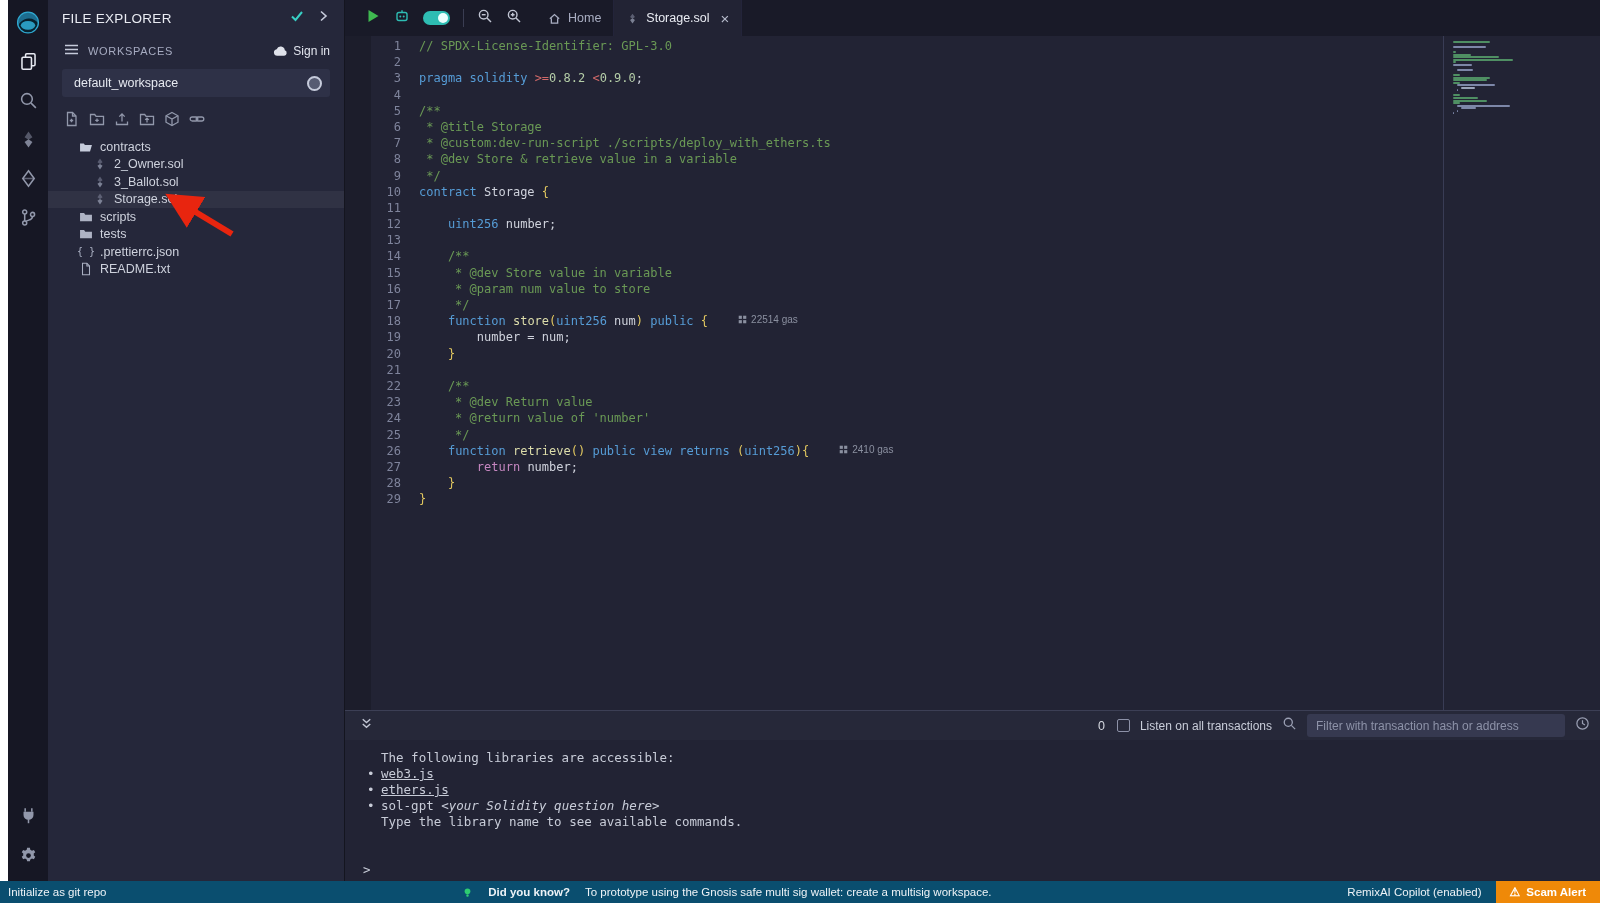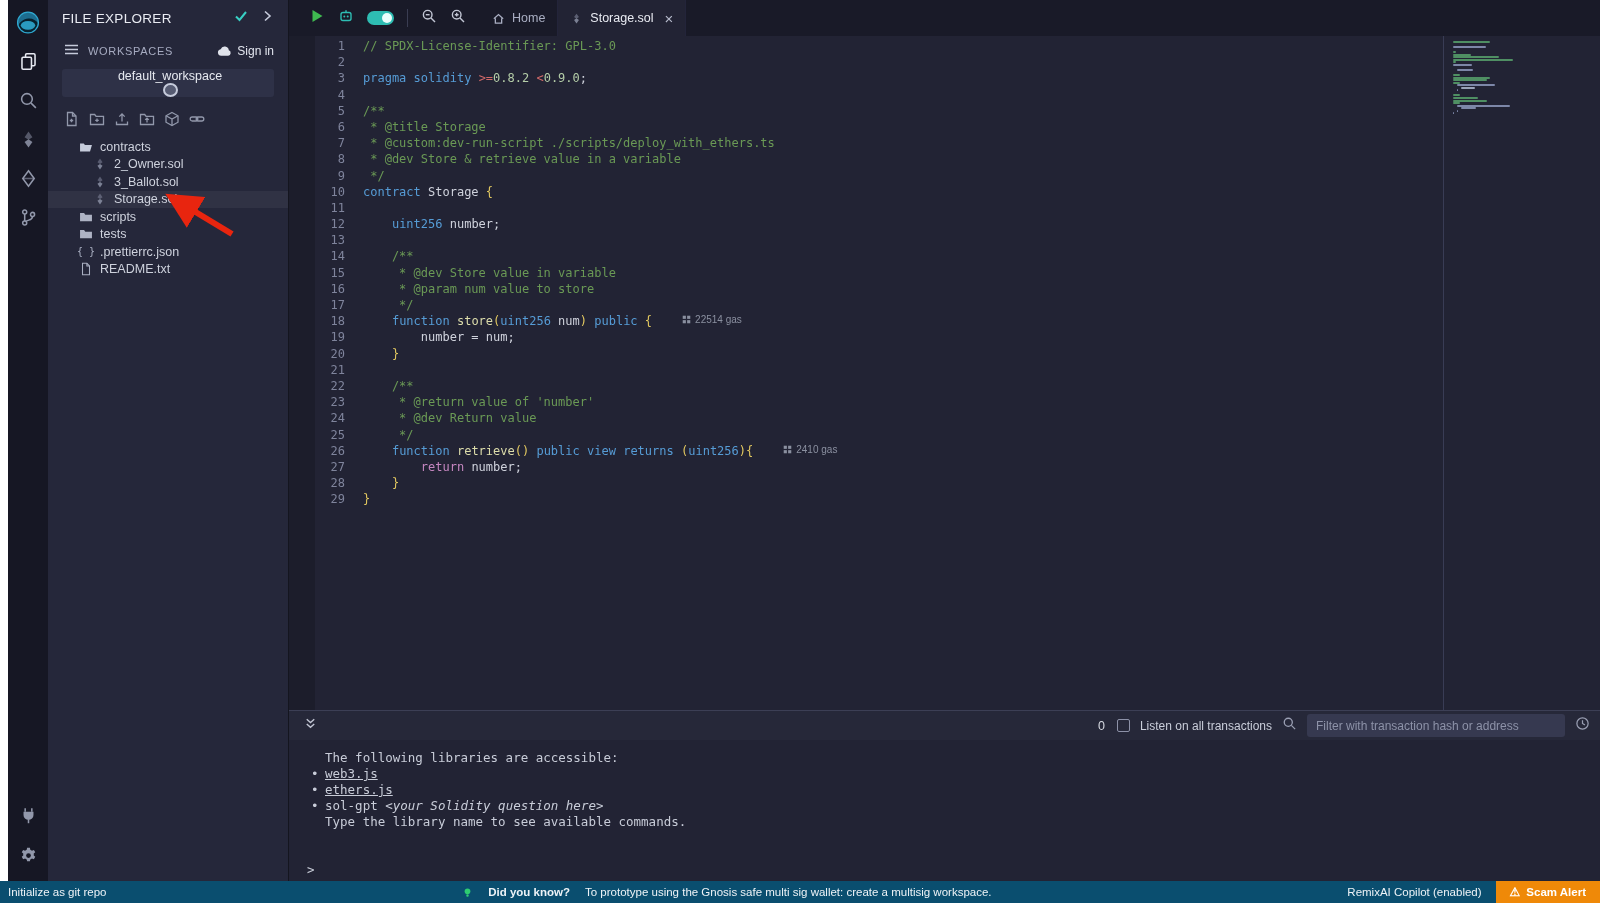--- a/index.html
+++ b/index.html
@@ -9,29 +9,29 @@
 
   
   .iconbar { width:40px; background:#161724; display:flex; flex-direction:column; align-items:center; }
   .ib-top { display:flex; flex-direction:column; align-items:center; gap:15px; padding-top:10px; }
   .ib-bottom { margin-top:auto; display:flex; flex-direction:column; align-items:center; gap:16px; padding-bottom:14px; }
   .ib-icon { width:24px; height:24px; display:flex; align-items:center; justify-content:center; cursor:pointer; }
   .ib-icon svg { width:19px; height:19px; }
   .ib-icon.logo svg { width:27px; height:27px; }
 
   
-  .filepanel { width:240px; background:#25273a; position:relative; color:#ced2dd; }
+  .filepanel { width:296px; background:#25273a; position:relative; color:#ced2dd; }
   .fp-header { height:36px; display:flex; align-items:center; padding:0 14px; gap:12px; }
   .fp-title { font-size:13.5px; color:#e9ebf2; letter-spacing:.3px; flex:1; }
   .fp-check svg, .fp-chev svg { width:14px; height:14px; }
   .fp-workspaces { display:flex; align-items:center; gap:9px; padding:6px 14px 6px 16px; }
   .ws-label { font-size:11px; color:#a6abc0; letter-spacing:.7px; flex:1; }
   .signin { display:flex; align-items:center; gap:5px; font-size:12px; color:#e2e5ee; cursor:pointer; }
   .ws-select { margin:3px 14px 12px 14px; height:28px; background:#2e3147; border-radius:3px;
-               display:flex; align-items:center; padding:0 8px 0 12px; font-size:12.5px; color:#e6e9f0; cursor:pointer;flex-direction:column; }
+               display:flex; align-items:center; padding:0 8px 0 12px; font-size:12.5px; color:#e6e9f0; cursor:pointer; }
   .ws-select span:first-child { flex:1; }
   .ws-badge { width:15px; height:15px; border-radius:50%; background:#565b72; border:2px solid #c6cbdb; }
   .fp-toolbar { display:flex; align-items:center; gap:8px; padding:2px 0 8px 16px; }
   .fp-toolbar .tool { width:17px; height:17px; cursor:pointer; }
   .fp-toolbar svg { width:16px; height:16px; }
   .file-tree { padding-top:2px; }
   .tree-row { display:flex; align-items:center; height:17.5px; font-size:12.5px; cursor:pointer; white-space:nowrap; }
   .tree-row.selected { background:rgba(255,255,255,.05); }
   .tree-icon { width:16px; height:16px; margin-right:6px; display:inline-flex; align-items:center; justify-content:center; flex:none; }
   .tree-icon svg { width:14px; height:14px; }
@@ -416,22 +416,22 @@
           <div class="code-line"><span class="tk-pl">    </span><span class="tk-kw">function</span><span class="tk-pl"> </span><span class="tk-fn">store</span><span class="tk-br">(</span><span class="tk-typ">uint256</span><span class="tk-pl"> num</span><span class="tk-br">)</span><span class="tk-pl"> </span><span class="tk-kw">public</span><span class="tk-pl"> </span><span class="tk-br">{</span><span class="gas-badge"><svg viewBox="0 0 10 10">
                 <rect x="0.8" y="0.8" width="3.5" height="3.5"></rect>
                 <rect x="5.7" y="0.8" width="3.5" height="3.5"></rect>
                 <rect x="0.8" y="5.7" width="3.5" height="3.5"></rect>
                 <rect x="5.7" y="5.7" width="3.5" height="3.5"></rect>
               </svg><span>22514 gas</span></span></div>
           <div class="code-line"><span class="tk-pl">        number = num;</span></div>
           <div class="code-line"><span class="tk-pl">    </span><span class="tk-br">}</span></div>
           <div class="code-line"></div>
           <div class="code-line"><span class="tk-cmt">    /**</span></div>
+          <div class="code-line"><span class="tk-cmt">     * @dev Return value</span></div>
           <div class="code-line"><span class="tk-cmt">     * @return value of 'number'</span></div>
-          <div class="code-line"><span class="tk-cmt">     * @dev Return value</span></div>
           <div class="code-line"><span class="tk-cmt">     */</span></div>
           <div class="code-line"><span class="tk-pl">    </span><span class="tk-kw">function</span><span class="tk-pl"> </span><span class="tk-fn">retrieve</span><span class="tk-br">()</span><span class="tk-pl"> </span><span class="tk-kw">public</span><span class="tk-pl"> </span><span class="tk-kw">view</span><span class="tk-pl"> </span><span class="tk-kw">returns</span><span class="tk-pl"> </span><span class="tk-br">(</span><span class="tk-typ">uint256</span><span class="tk-br">){</span><span class="gas-badge"><svg viewBox="0 0 10 10">
                 <rect x="0.8" y="0.8" width="3.5" height="3.5"></rect>
                 <rect x="5.7" y="0.8" width="3.5" height="3.5"></rect>
                 <rect x="0.8" y="5.7" width="3.5" height="3.5"></rect>
                 <rect x="5.7" y="5.7" width="3.5" height="3.5"></rect>
               </svg><span>2410 gas</span></span></div>
           <div class="code-line"><span class="tk-pl">        </span><span class="tk-ctl">return</span><span class="tk-pl"> number;</span></div>
           <div class="code-line"><span class="tk-pl">    </span><span class="tk-br">}</span></div>
           <div class="code-line"><span class="tk-br">}</span></div>

